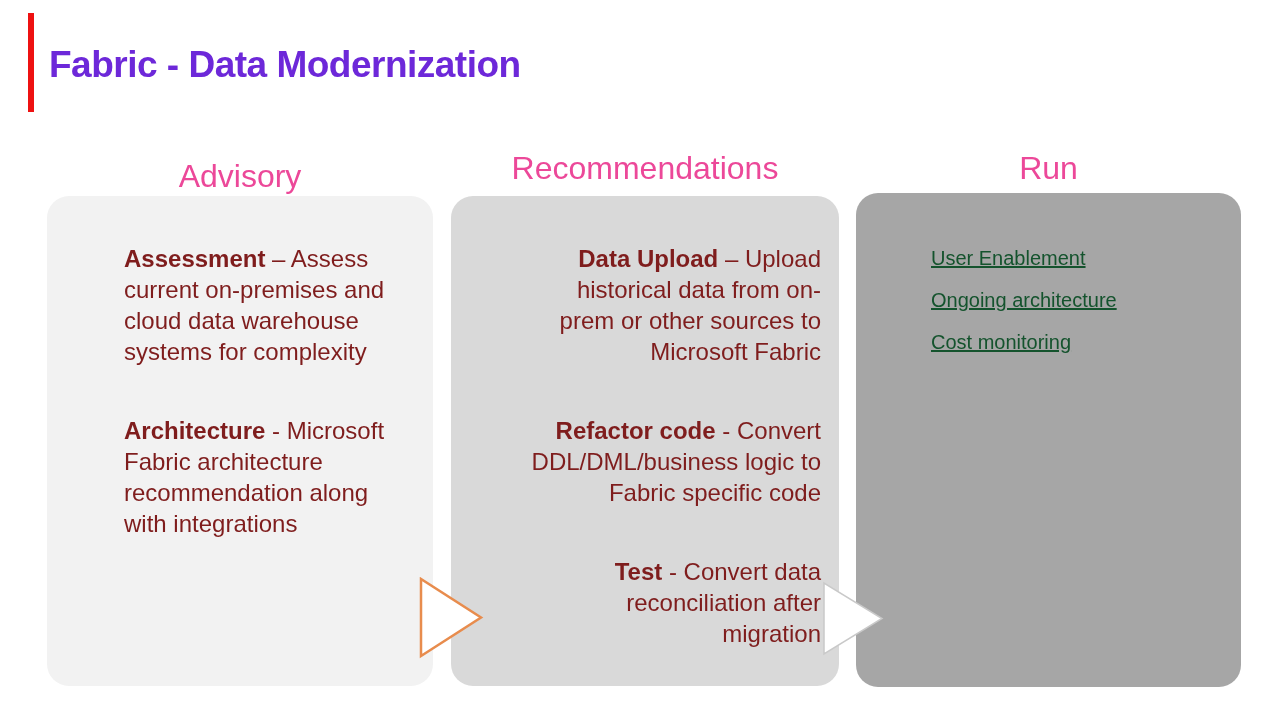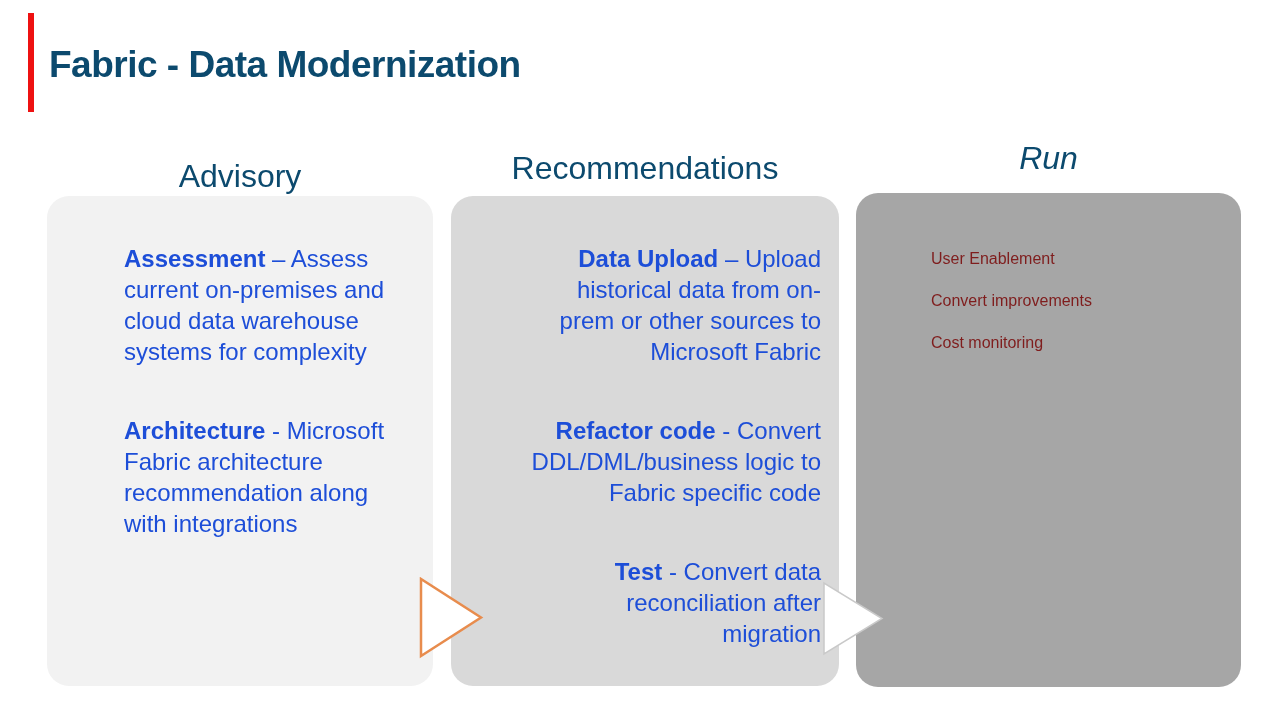--- a/index.html
+++ b/index.html
@@ -8,55 +8,55 @@
     background:#ffffff;
     font-family:"Liberation Sans", sans-serif;
     color:#262626;
   }
   .red-bar {
     position:absolute; left:28px; top:13px; width:6px; height:99px;
     background:#ee1111;
   }
   .slide-title {
     position:absolute; left:49px; top:44px;
-    font-size:37px; font-weight:700; color:#0c4a6e;
+    font-size:37px; font-weight:700; color:#6d28d9;
     letter-spacing:-0.5px; white-space:nowrap;
   }
   .col-header {
-    position:absolute; font-size:32px; font-weight:400; color:#0c4a6e;
+    position:absolute; font-size:32px; font-weight:400; color:#ec4899;
     text-align:center;
   }
   #hdr-advisory       { left:47px;  width:386px; top:158px; }
   #hdr-implementation { left:451px; width:388px; top:150px; }
-  #hdr-run            { left:856px; width:385px; top:140px;font-style:italic; }
+  #hdr-run            { left:856px; width:385px; top:150px; }
 
   .phase-box {
     position:absolute; top:196px; height:490px;
     border-radius:22px; box-sizing:border-box;
   }
   #box-advisory {
     left:47px; width:386px; background:#f2f2f2;
     padding:47px 26px 0 77px;
   }
   #box-implementation {
     left:451px; width:388px; background:#d9d9d9;
     padding:47px 18px 0 76px;
     text-align:right;
   }
   #box-run {
     left:856px; width:385px; background:#a6a6a6;
     top:193px; height:494px;
     padding:50px 18px 0 75px;
   }
   .para {
-    font-size:24px; line-height:31px; margin:0 0 48px 0; color:#1d4ed8;
+    font-size:24px; line-height:31px; margin:0 0 48px 0; color:#7f1d1d;
   }
   .para .lead { font-weight:700; }
   .bullet {
-    font-size:16px; line-height:31px; margin:0 0 11px 0; color:#7f1d1d;
+    font-size:20px; line-height:31px; margin:0 0 11px 0; color:#14532d;text-decoration:underline;
   }
   .flow-arrow { position:absolute; z-index:5; }
   #arrow1 { left:419px; top:577px; }
   #arrow2 { left:822px; top:581px; }
 </style>
 </head>
 <body>
 
 <div class="red-bar"></div>
 
@@ -72,21 +72,21 @@
 </div>
 
 <div class="phase-box" id="box-implementation">
   <p class="para"><span class="lead">Data Upload</span><span> – Upload historical data from on-prem or other sources to Microsoft Fabric</span></p>
   <p class="para"><span class="lead">Refactor code</span><span> - Convert DDL/DML/business logic to Fabric specific code</span></p>
   <p class="para"><span class="lead">Test</span><span> - Convert data reconciliation after migration</span></p>
 </div>
 
 <div class="phase-box" id="box-run">
   <p class="bullet">User Enablement</p>
-  <p class="bullet">Convert improvements</p>
+  <p class="bullet">Ongoing architecture</p>
   <p class="bullet">Cost monitoring</p>
 </div>
 
 <svg class="flow-arrow" id="arrow1" width="66" height="82" viewBox="0 0 66 82">
   <polygon points="2,2 2,79 62,40.5" fill="#ffffff" stroke="#e88c4d" stroke-width="2.5"></polygon>
 </svg>
 
 <svg class="flow-arrow" id="arrow2" width="64" height="77" viewBox="0 0 64 77">
   <polygon points="2,2 2,73 60,37.5" fill="#ffffff" stroke="#c9c9c9" stroke-width="1.5"></polygon>
 </svg>

